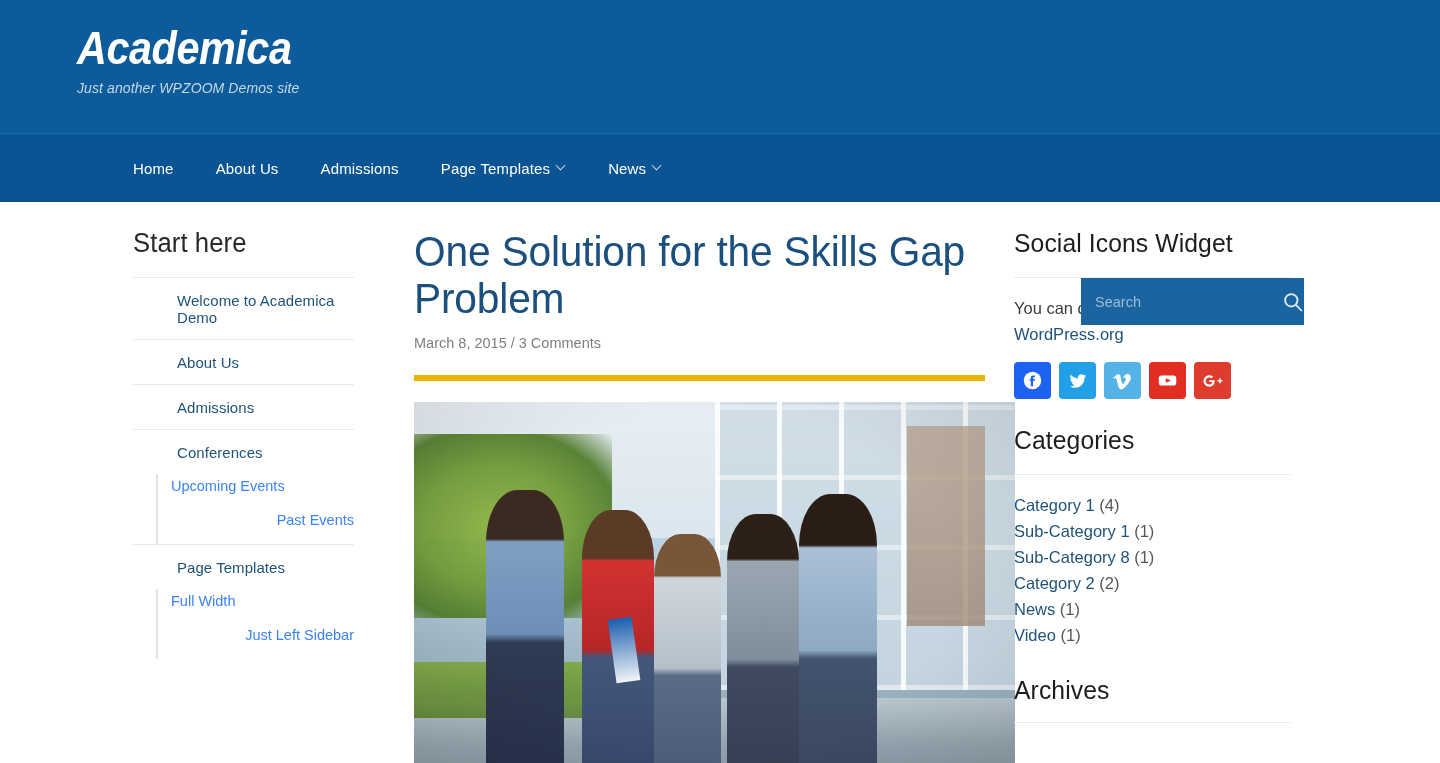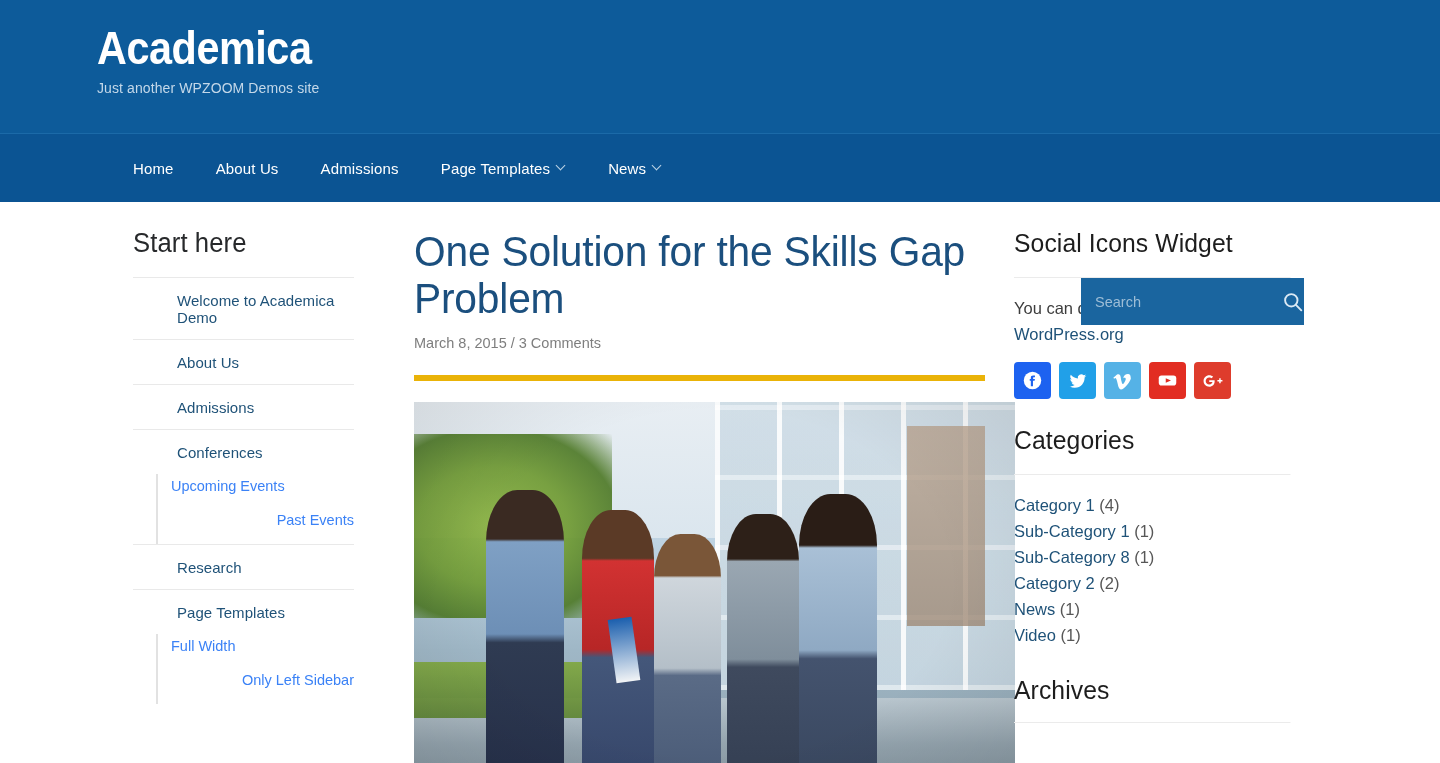--- a/index.html
+++ b/index.html
@@ -12,22 +12,23 @@
     -webkit-font-smoothing: antialiased;
   }
 
   
   #site-header {
     background: #0d5b9a;
     height: 133px;
     position: relative;
   }
   #branding {
-    padding-left: 97px;
+    padding-left: 77px;
     padding-top: 21px;
+    font-style: italic;
   }
   #site-title {
     font-family: "Liberation Sans Narrow", "Liberation Sans", sans-serif;
     font-size: 47px;
     font-weight: bold;
     color: #ffffff;
     letter-spacing: -0.5px;
     line-height: 1.15;
     transform: scaleX(0.88);
     transform-origin: left center;
@@ -302,30 +303,27 @@
         <ul class="side-sub">
           <li>
             <a class="side-sub-link">Upcoming Events</a>
           </li>
           <li>
             <a class="side-sub-link">Past Events</a>
           </li>
         </ul>
       </li>
       <li class="side-item">
-        <a class="side-link">Research</a>
-      </li>
-      <li class="side-item">
         <a class="side-link">Page Templates</a>
         <ul class="side-sub">
           <li>
             <a class="side-sub-link">Full Width</a>
           </li>
           <li>
-            <a class="side-sub-link">Only Left Sidebar</a>
+            <a class="side-sub-link">Just Left Sidebar</a>
           </li>
         </ul>
       </li>
     </ul>
   </aside>
 
   <main id="main-content">
     <h1 id="post-title">One Solution for the Skills Gap Problem</h1>
     <div id="post-meta">March 8, 2015 / 3 Comments</div>
 

